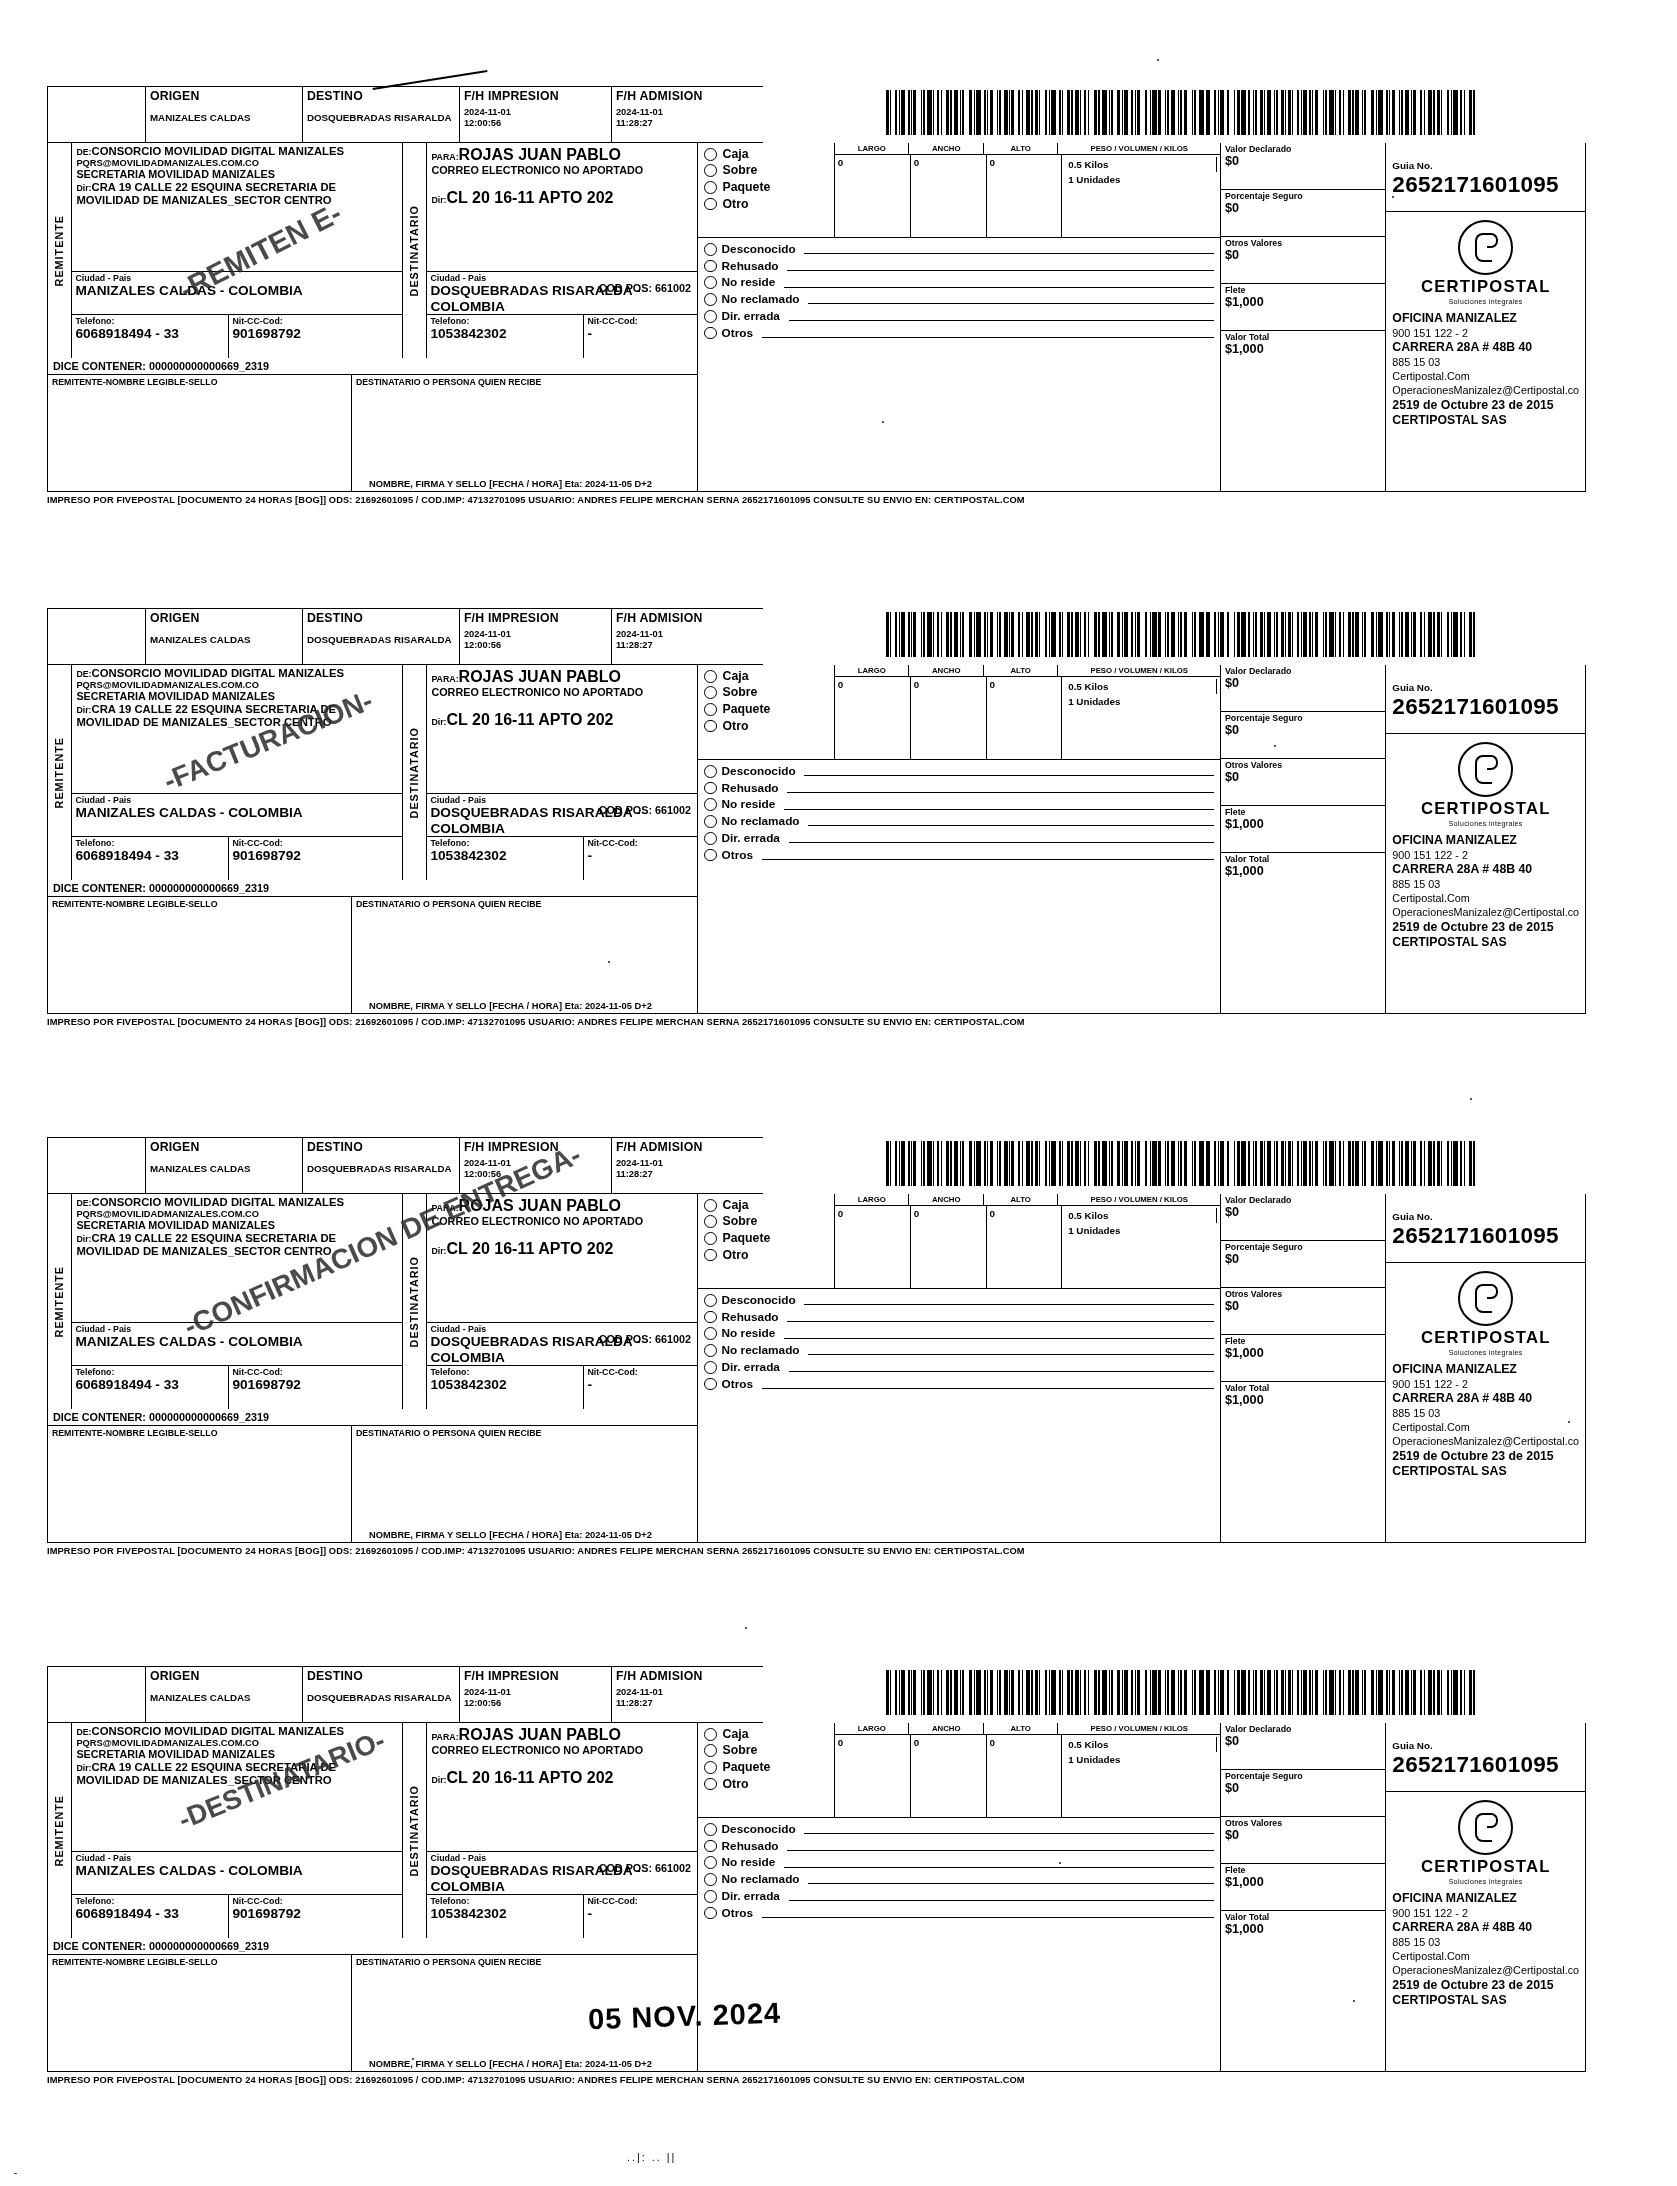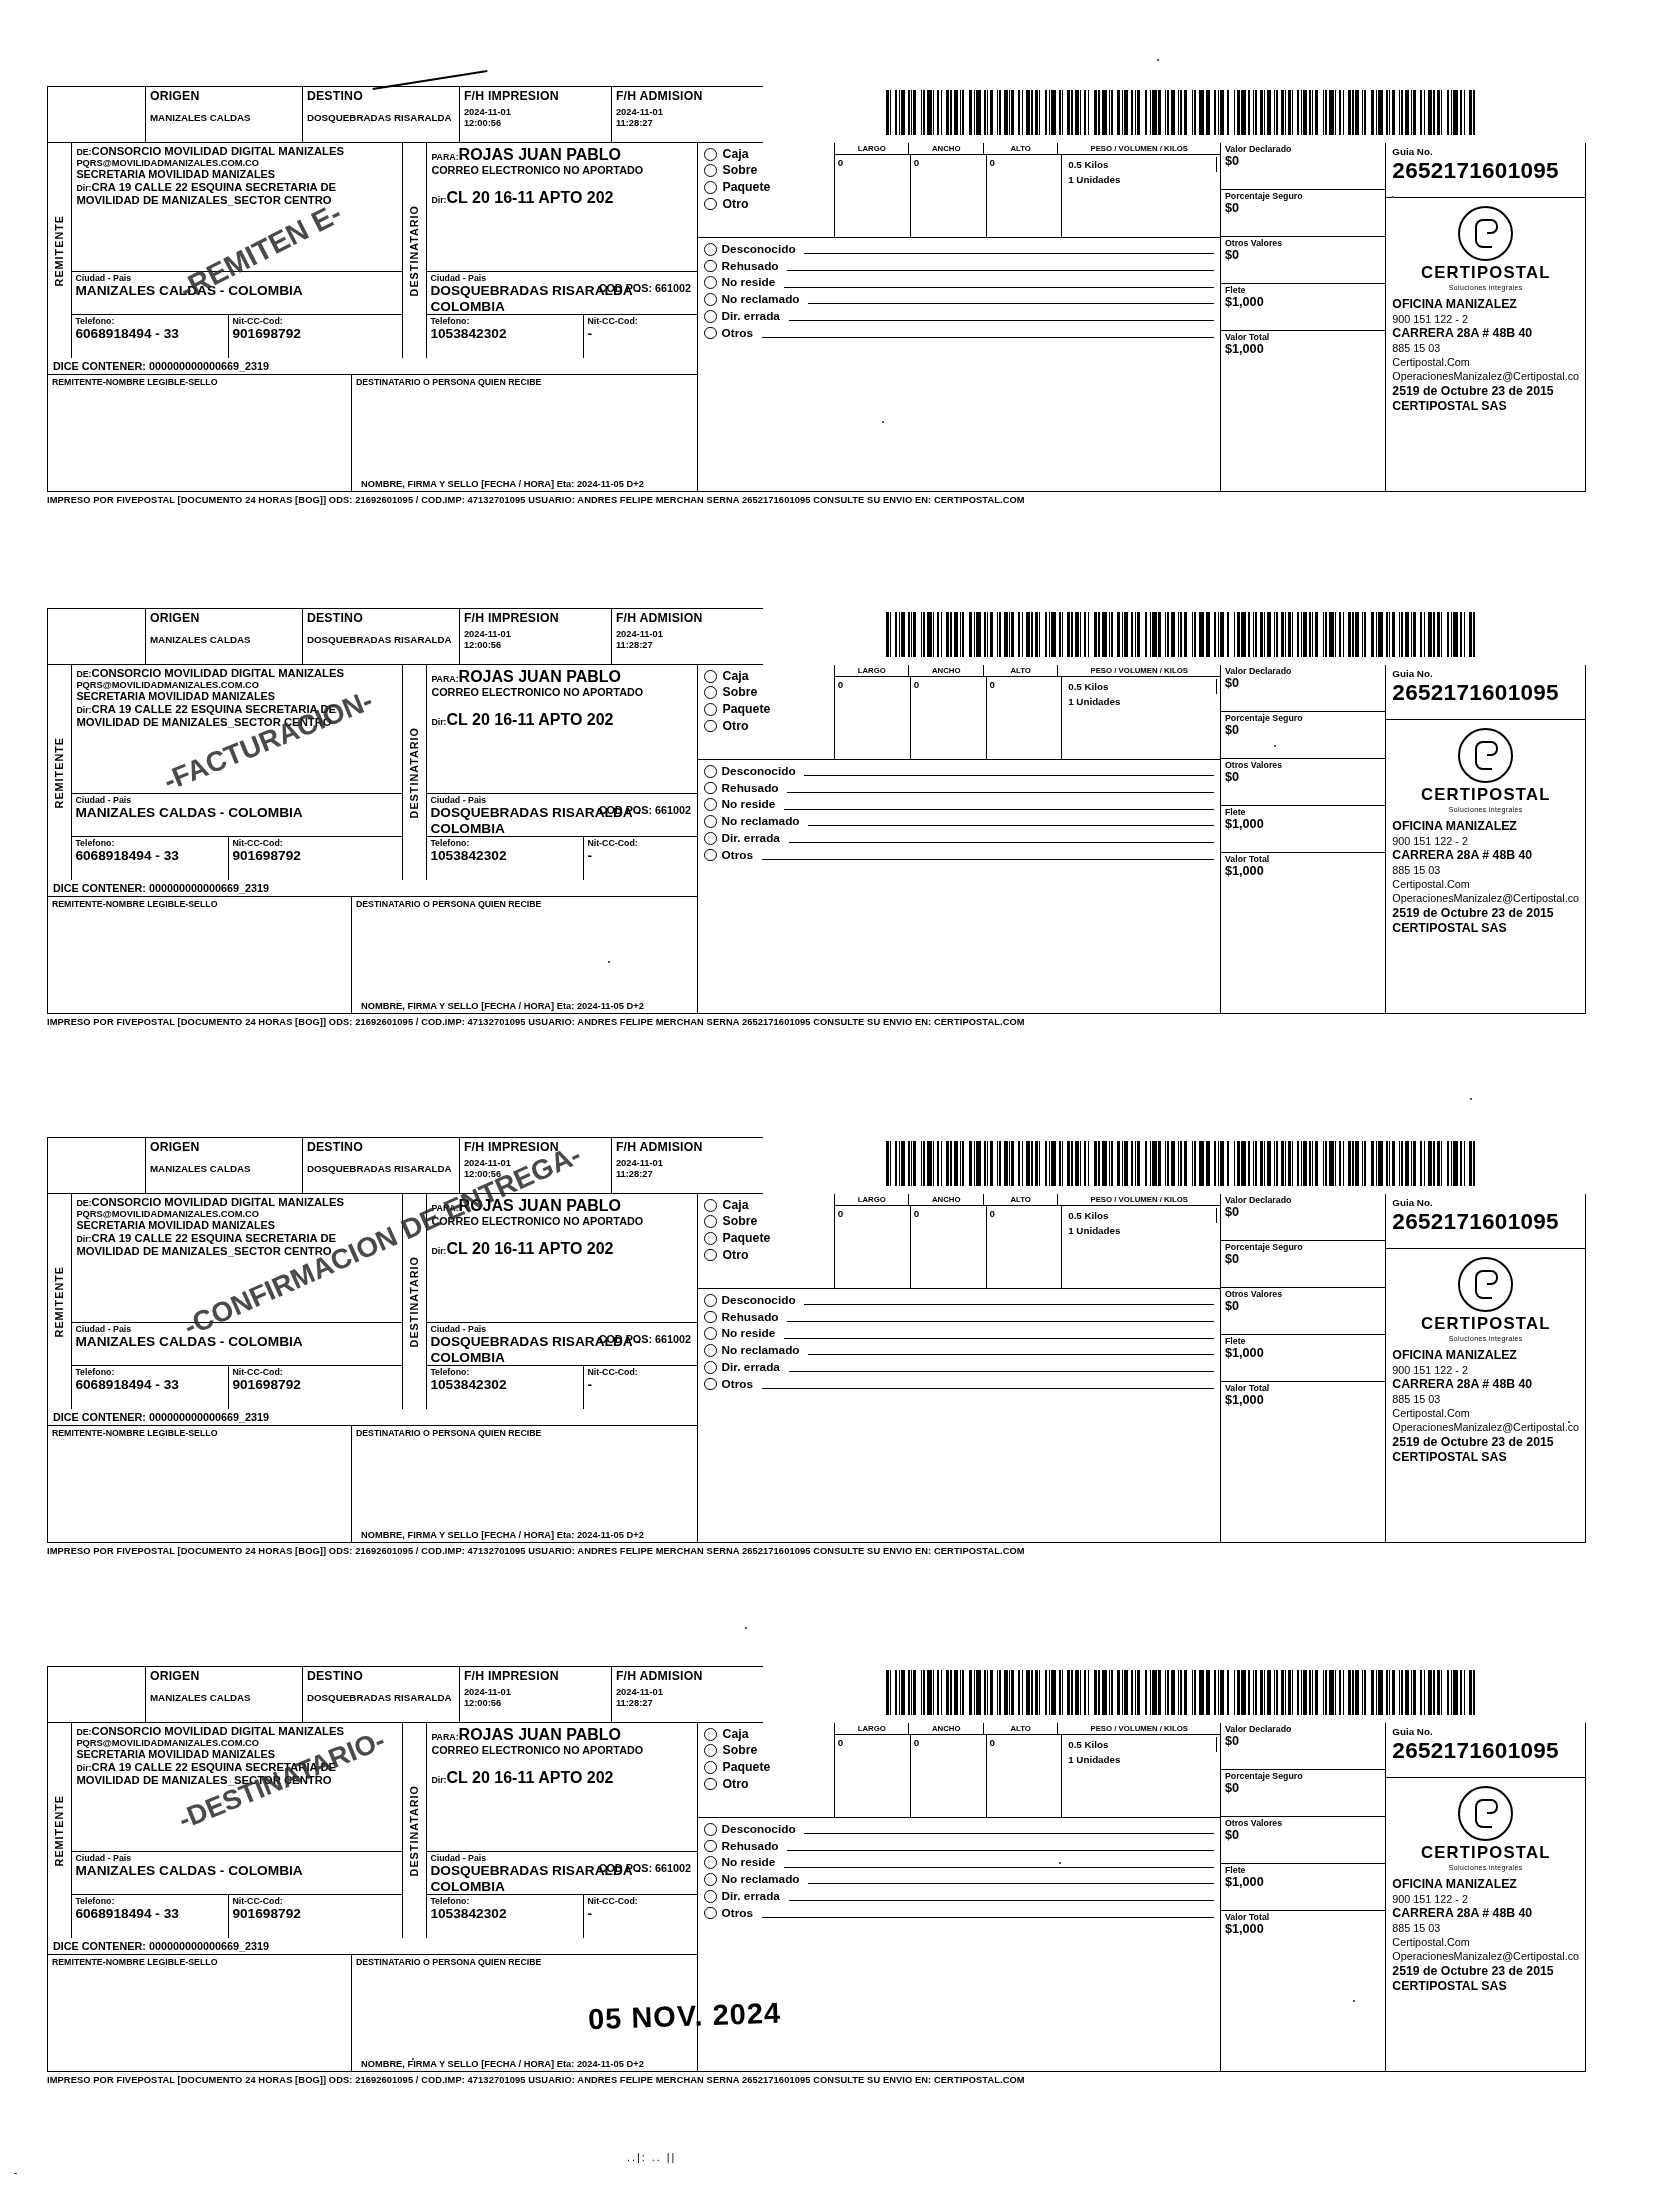--- a/index.html
+++ b/index.html
@@ -25,21 +25,21 @@
   .w-fhi{width:152px;}
   .w-fha{width:152px;}
   .hdr-bar{flex:1;border:none;position:relative;}
   .barcode{position:absolute;left:123px;top:3.9px;height:45px;width:598px;}
   .barcode i{position:absolute;top:0;height:100%;background:#000;}
 
   
   .body{display:flex;border:1.5px solid #000;border-top:none;}
   .colA{width:676px;border-right:1.5px solid #000;box-sizing:border-box;}
   .colB{width:544px;border-right:1.5px solid #000;box-sizing:border-box;}
-  .colC{flex:1;box-sizing:border-box;}
+  .colC{flex:1;box-sizing:border-box;margin-top:14px;}
 
   .vside{width:23.5px;border-right:1px solid #000;box-sizing:border-box;display:flex;align-items:center;justify-content:center;}
   .vside span{writing-mode:vertical-rl;transform:rotate(180deg);font-size:10.8px;font-weight:bold;letter-spacing:1px;}
 
   .rowflex{display:flex;}
   .grow{flex:1;min-width:0;}
 
   .fld{border-bottom:1px solid #000;box-sizing:border-box;padding:1px 3.9px;}
   .lbl{font-size:8.8px;font-weight:bold;}
   .val-sm{font-size:11.3px;font-weight:bold;line-height:1.15;}
@@ -51,21 +51,21 @@
   .dest-block{height:129px;padding:2px 4.9px;box-sizing:border-box;border-bottom:1px solid #000;}
 
   .two{display:flex;}
   .two > div{box-sizing:border-box;padding:1px 3.9px;}
   .two > div:first-child{border-right:1px solid #000;}
 
   .dice{border-bottom:1px solid #000;padding:2px 4.9px;font-size:10.8px;font-weight:bold;}
   .sig-area{height:116px;display:flex;}
   .sig-l{width:304px;border-right:1px solid #000;box-sizing:border-box;padding:2px 3.9px;position:relative;}
   .sig-r{flex:1;box-sizing:border-box;padding:2px 3.9px;position:relative;}
-  .sig-foot{position:absolute;bottom:2px;left:9px;font-size:9.3px;font-weight:bold;}
+  .sig-foot{position:absolute;bottom:2px;left:17px;font-size:9.3px;font-weight:bold;}
 
   
   .pack{display:flex;border-bottom:1px solid #000;}
   .pack-types{width:137px;border-right:1px solid #000;box-sizing:border-box;padding:2.9px 5.9px;}
   .radio{display:flex;align-items:center;gap:5.9px;font-size:12.3px;font-weight:bold;line-height:1.35;}
   .circ{width:10.8px;height:10.8px;border:1.6px solid #000;border-radius:50%;display:inline-block;flex:none;}
   .dims{flex:1;display:flex;flex-direction:column;}
   .dims-hdr{display:flex;border-bottom:1px solid #000;}
   .dims-hdr div{flex:1;font-size:7.8px;font-weight:bold;text-align:center;border-right:1px solid #000;padding:1px 0;}
   .dims-hdr div:last-child{border-right:none;}

